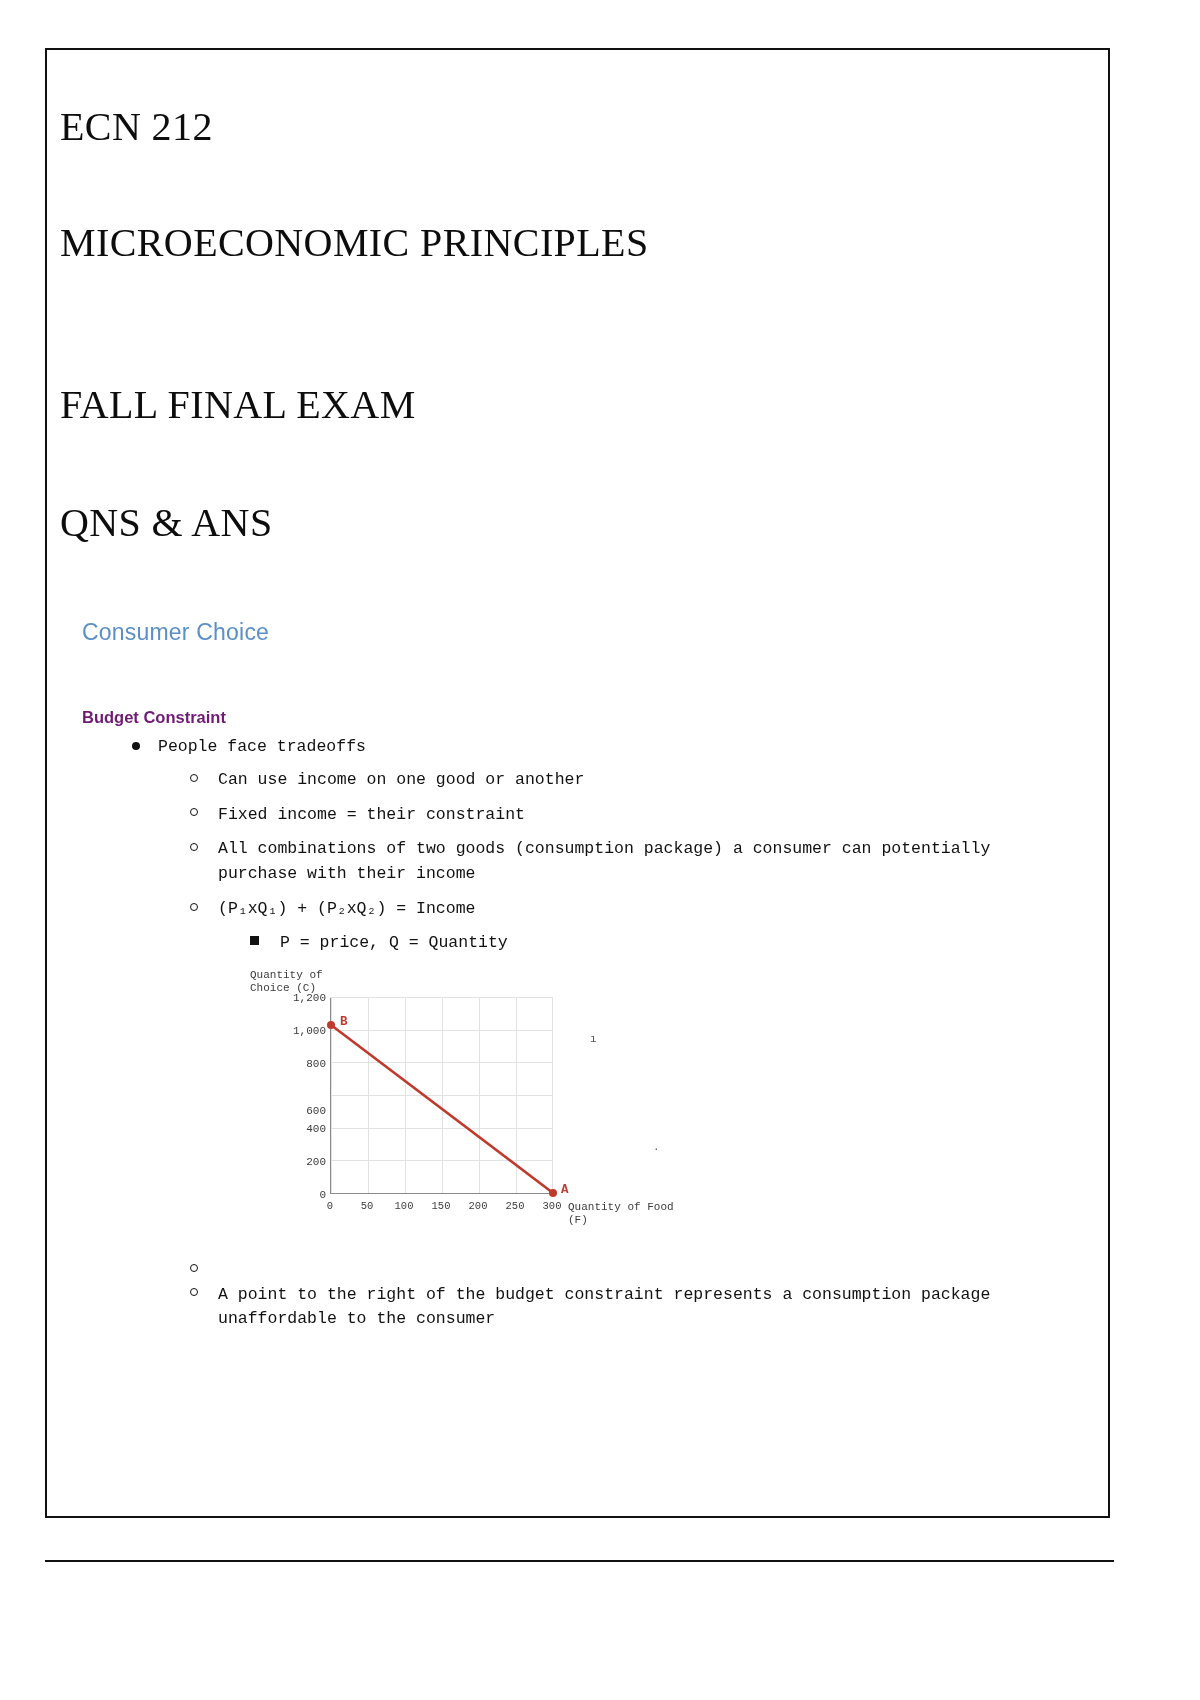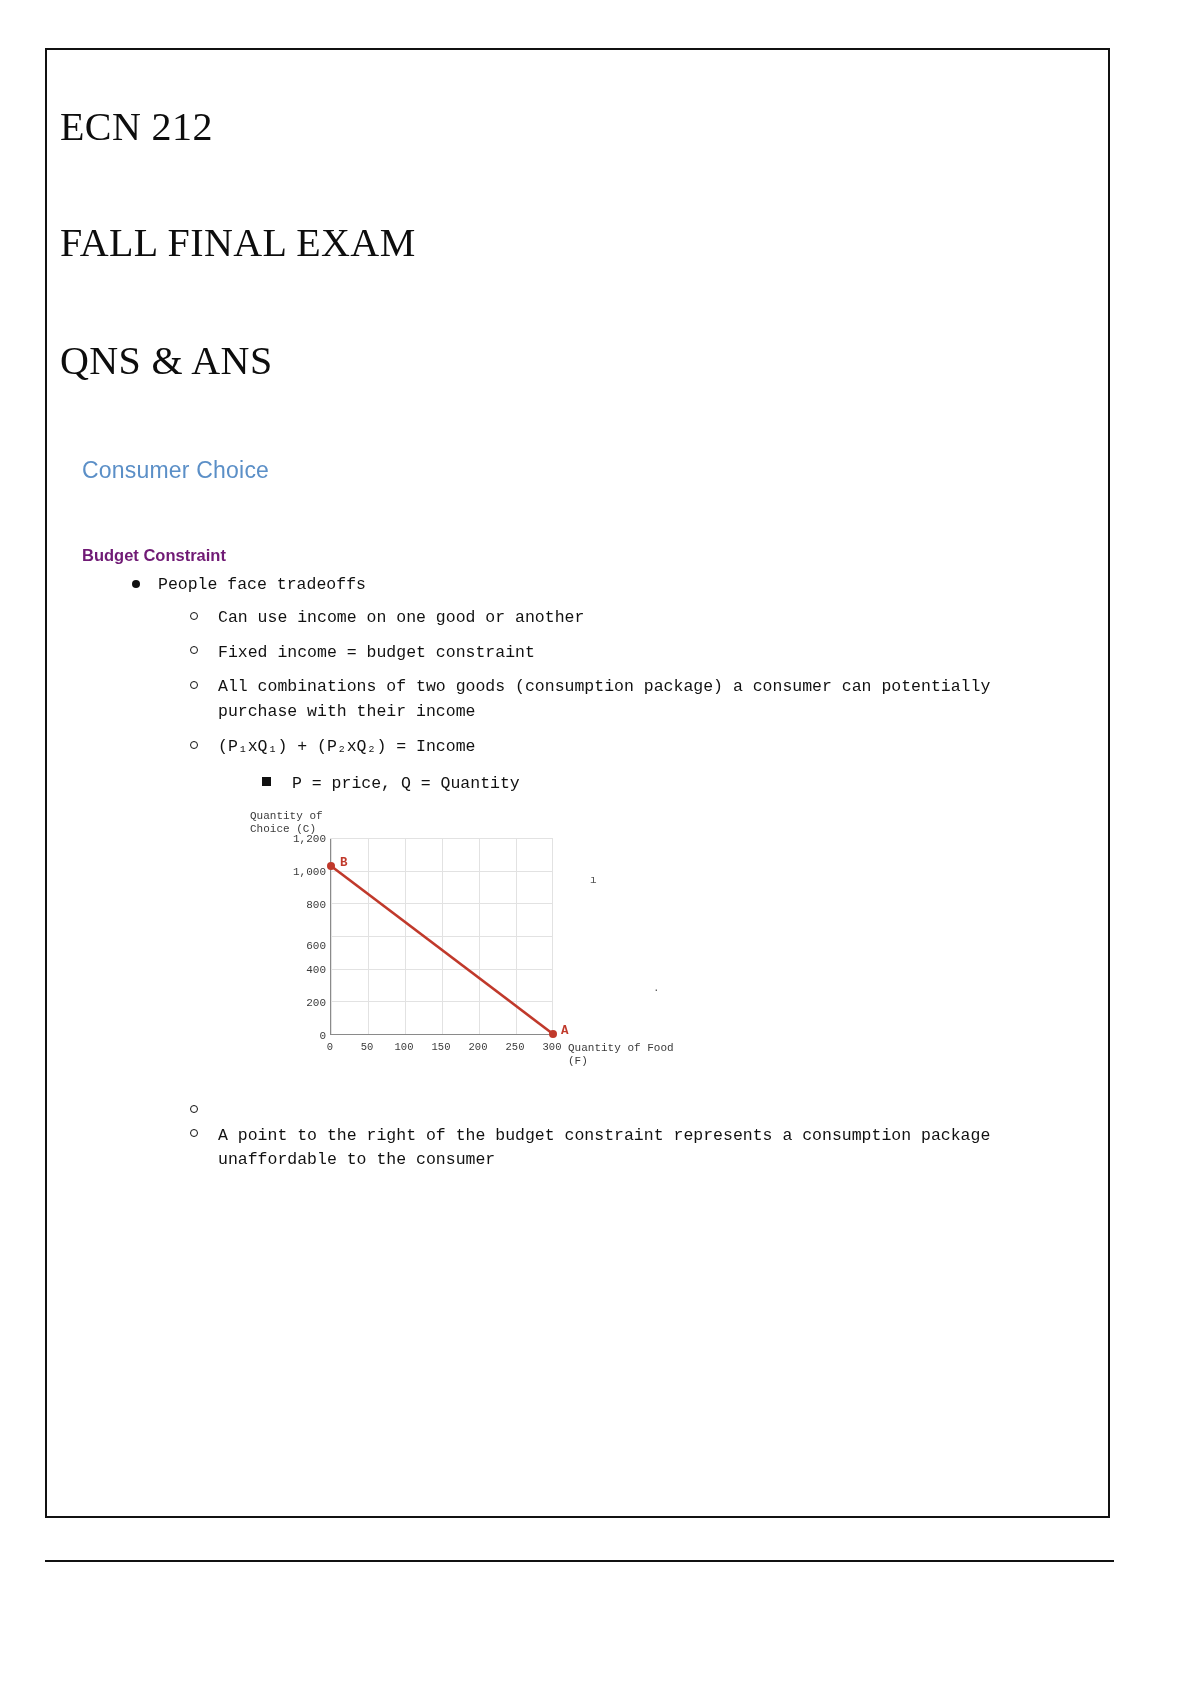--- a/index.html
+++ b/index.html
@@ -120,21 +120,21 @@
   }
   ul.lvl3 {
     list-style: none;
     margin: 9px 0 0 0;
     padding: 0;
   }
   ul.lvl3 > li {
     position: relative;
     font-size: 16.5px;
     color: #111111;
-    margin: 12px;
+    margin: 0;
     padding-left: 62px;
     line-height: 1.45;
   }
   ul.lvl3 > li > .bullet-square {
     position: absolute;
     left: 32px;
     top: 0.34em;
     width: 9px;
     height: 9px;
     background: #111111;
@@ -249,40 +249,41 @@
 </head>
 <body>
 
 <div class="page-wrap">
   <div class="page-sheet"></div>
   <div class="bottom-rule"></div>
 
   <div class="content">
 
     <h1 class="doc-title">ECN 212</h1>
+    <h1 class="doc-title spaced-big">MICROECONOMIC PRINCIPLES</h1>
     <h1 class="doc-title sub">FALL FINAL EXAM</h1>
     <h1 class="doc-title sub">QNS &amp; ANS</h1>
 
     <h2 class="heading-blue">Consumer Choice</h2>
 
     <h3 class="sec-head">Budget Constraint</h3>
 
     <ul class="lvl1">
       <li>
         <span class="bullet-disc"></span>
         <span>People face tradeoffs</span>
 
         <ul class="lvl2">
           <li>
             <span class="bullet-circle"></span>
             <span>Can use income on one good or another</span>
           </li>
           <li>
             <span class="bullet-circle"></span>
-            <span>Fixed income = budget constraint</span>
+            <span>Fixed income = their constraint</span>
           </li>
           <li>
             <span class="bullet-circle"></span>
             <span>All combinations of two goods (consumption package) a consumer can potentially purchase with their income</span>
           </li>
           <li>
             <span class="bullet-circle"></span>
             <span>(P₁xQ₁) + (P₂xQ₂) = Income</span>
 
             <ul class="lvl3">
@@ -300,21 +301,21 @@
               </div>
 
               <div class="plot"></div>
               <div class="plot-outer-top"></div>
               <div class="plot-outer-right"></div>
 
               <div class="ytick-wrap">
                 <div class="ytick" style="top:21px">1,200</div>
                 <div class="ytick" style="top:54px">1,000</div>
                 <div class="ytick" style="top:87px">800</div>
-                <div class="ytick" style="top:128px">600</div>
+                <div class="ytick" style="top:134px">600</div>
                 <div class="ytick" style="top:152px">400</div>
                 <div class="ytick" style="top:185px">200</div>
                 <div class="ytick" style="top:218px">0</div>
               </div>
 
               <div class="xtick-wrap">
                 <div class="xtick" style="left:5px">0</div>
                 <div class="xtick" style="left:42px">50</div>
                 <div class="xtick" style="left:79px">100</div>
                 <div class="xtick" style="left:116px">150</div>

